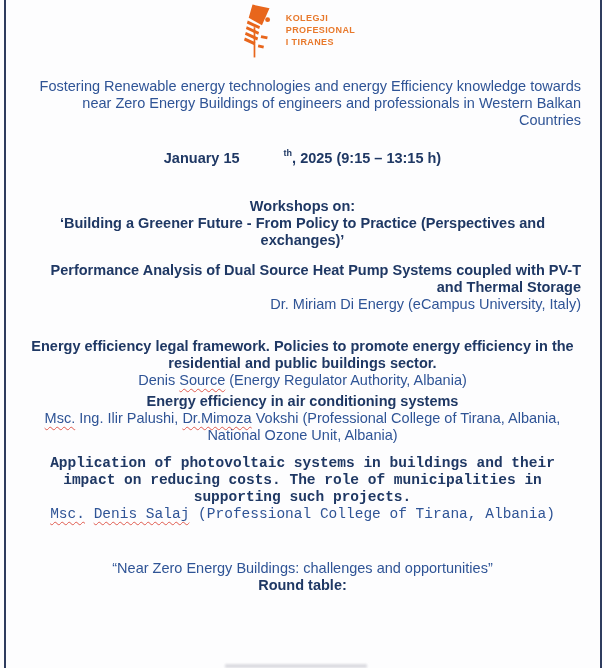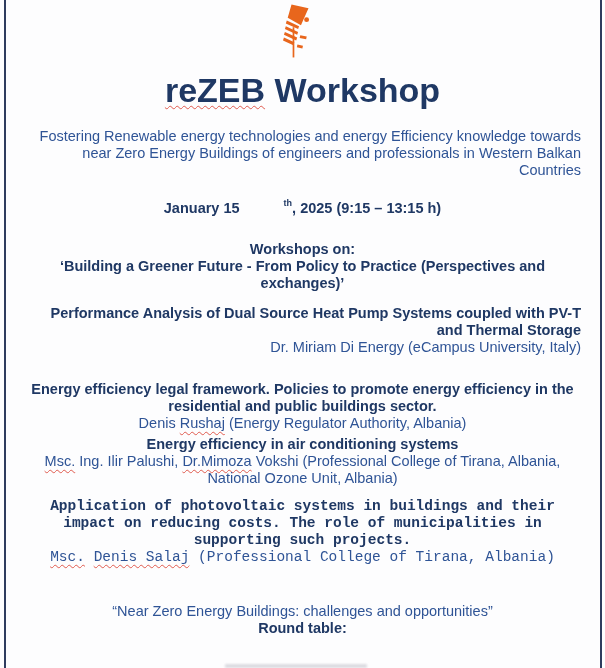--- a/index.html
+++ b/index.html
@@ -24,21 +24,21 @@
     text-decoration-thickness:1px;
     text-underline-offset:3px;
   }
   
   .t{font-size:14.5px;line-height:17px;margin:0;}
   .blue{color:#2f5496;}
   .navy{color:#1f3864;font-weight:bold;}
   .intro{margin-top:19px;text-align:right;}
   .date{margin-top:17px;}
   .date sup{font-size:9px;position:relative;top:-1px;padding-left:44px;}
-  .wheads{margin-top:24px;}
+  .wheads{margin-top:31px;}
   .session1{margin-top:13px;text-align:right;}
   .session2{margin-top:25px;}
   .session3{margin-top:4px;}
   .session4{margin-top:11px;font-family:Liberation Mono, monospace;}
   .roundtable{margin-top:37px;}
   
   .cutoff{
     position:absolute;left:225px;bottom:0;width:142px;height:4px;
     background:#d6d6dc;filter:blur(1px);opacity:.85;
   }
@@ -59,41 +59,45 @@
           <circle cx="25" cy="16" r="2.6"></circle>
           <polygon points="4,17 17,23 16,26 3,20"></polygon>
           <polygon points="3,23 16,29 15,32 2,26"></polygon>
           <polygon points="2,29 15,35 14,38 1,32"></polygon>
           <polygon points="1,35 12,40 11,43 0,38"></polygon>
           <rect x="18" y="33" width="7" height="3" transform="rotate(12 21 34)"></rect>
           <rect x="15" y="43" width="6" height="3" transform="rotate(12 18 44)"></rect>
           <rect x="10.2" y="24" width="1.8" height="32"></rect>
         </g>
       </svg>
+      <div class="logo-text">
+        <div>KOLEGJI</div>
+        <div>PROFESIONAL</div>
+        <div>I TIRANES</div>
+      </div>
     </div>
 
-    <h1><span class="sq">reZEB</span><span> Workshop</span></h1>
 
     <p class="t blue intro">Fostering Renewable energy technologies and energy Efficiency knowledge towards near Zero Energy Buildings of engineers and professionals in Western Balkan Countries</p>
 
     <p class="t navy date"><span>January 15</span><sup>th</sup><span>,  2025 (9:15 – 13:15 h)</span></p>
 
     <div class="wheads">
       <p class="t navy">Workshops on:</p>
       <p class="t navy">‘Building a Greener Future - From Policy to Practice (Perspectives and exchanges)’</p>
     </div>
 
     <div class="session1">
       <p class="t navy">Performance Analysis of Dual Source Heat Pump Systems coupled with PV-T and Thermal Storage</p>
       <p class="t blue"><span>Dr. Miriam Di Energy (eCampus University, Italy)</span></p>
     </div>
 
     <div class="session2">
       <p class="t navy">Energy efficiency legal framework. Policies to promote energy efficiency in the residential and public buildings sector.</p>
-      <p class="t blue"><span>Denis </span><span class="sq">Rushaj</span><span> (Energy Regulator Authority, Albania)</span></p>
+      <p class="t blue"><span>Denis </span><span class="sq">Source</span><span> (Energy Regulator Authority, Albania)</span></p>
     </div>
 
     <div class="session3">
       <p class="t navy">Energy efficiency in air conditioning systems</p>
       <p class="t blue"><span class="sq">Msc.</span><span> Ing. Ilir Palushi, </span><span class="sq">Dr.Mimoza</span><span> Vokshi (Professional College of Tirana, Albania, National Ozone Unit, Albania)</span></p>
     </div>
 
     <div class="session4">
       <p class="t navy">Application of photovoltaic systems in buildings and their impact on reducing costs. The role of municipalities in supporting such projects.</p>
       <p class="t blue"><span class="sq">Msc.</span><span> </span><span class="sq">Denis Salaj</span><span>  (Professional College of Tirana, Albania)</span></p>

